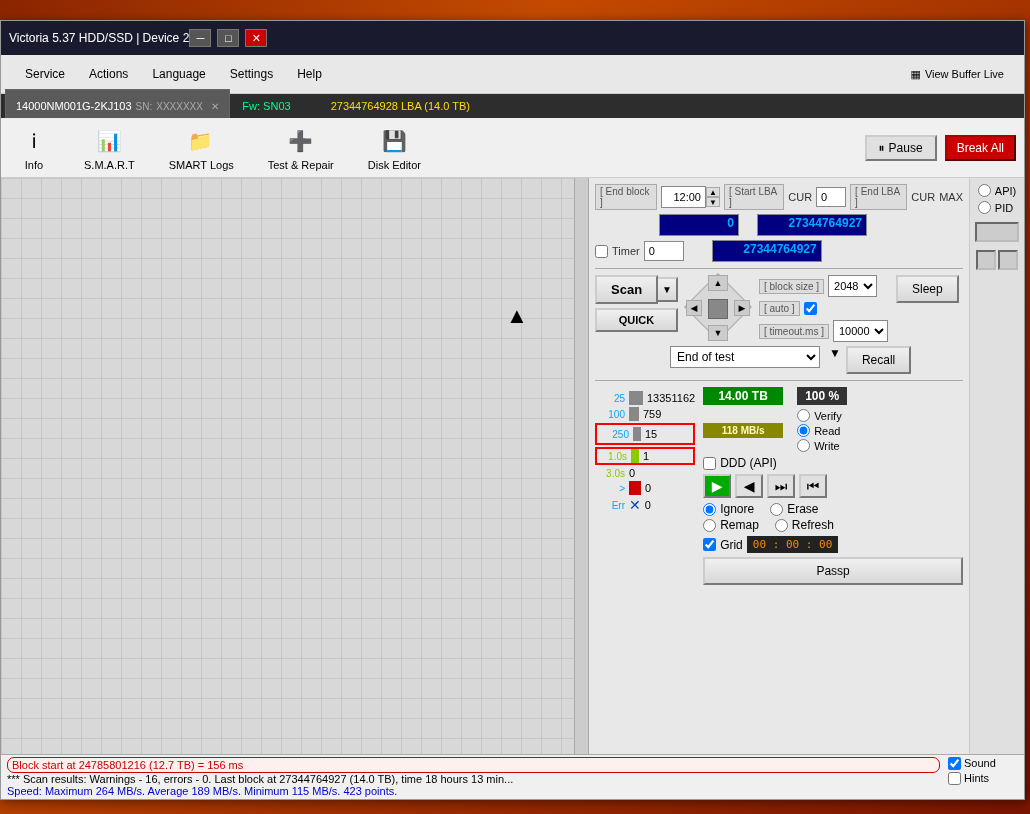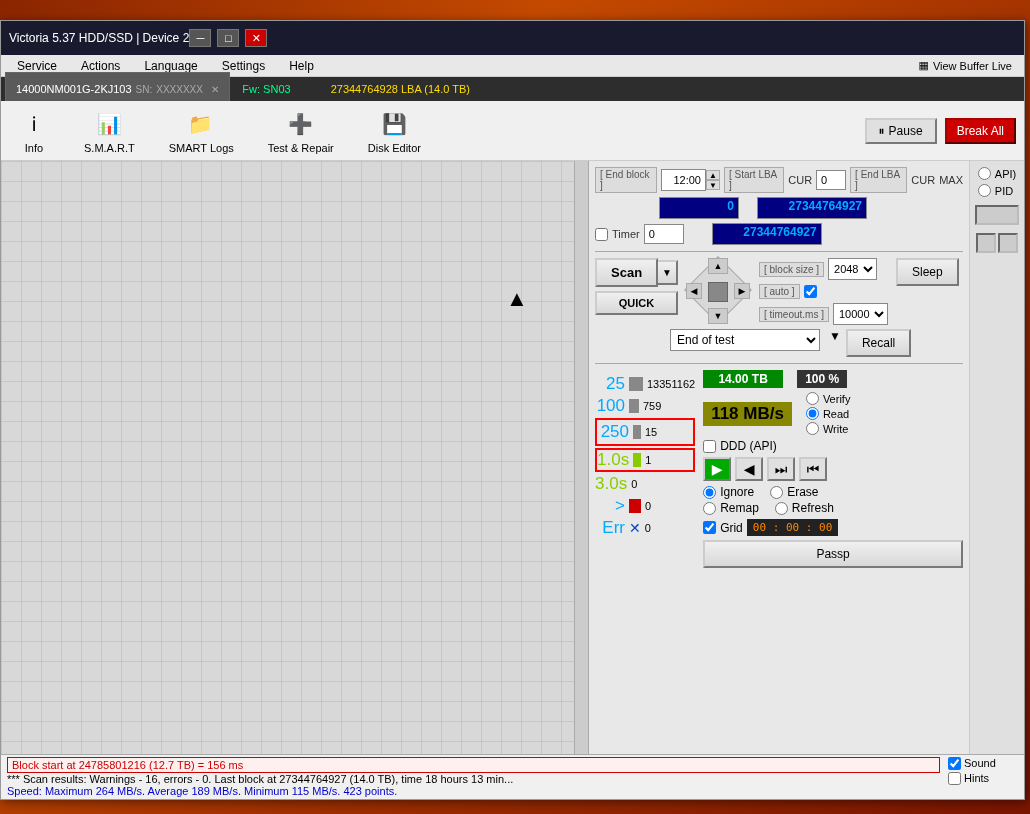--- a/index.html
+++ b/index.html
@@ -48,22 +48,22 @@
       display: flex;
       align-items: center;
       justify-content: center;
     }
     .title-btn.close-btn { background: #c00; }
     .menu-bar {
       background: #e8e8e8;
       border-bottom: 1px solid #ccc;
       display: flex;
       align-items: center;
-      height: 22px;
-      padding: 0 4px;
+      height: 39px;
+      padding: 0 12px;
       gap: 0;
     }
     .menu-item {
       padding: 3px 12px;
       cursor: pointer;
       font-size: 12px;
       color: #000;
     }
     .view-buffer {
       margin-left: auto;
@@ -269,21 +269,21 @@
       flex-direction: column;
       gap: 2px;
       margin-top: 4px;
     }
     .stat-row {
       display: flex;
       align-items: center;
       gap: 4px;
       font-size: 11px;
     }
-    .stat-num { color: #00aaff; font-size: 17px; min-width: 30px; text-align: right; }
+    .stat-num { color: #00aaff; font-size: 10px; min-width: 30px; text-align: right; }
     .stat-bar {
       display: inline-block;
       height: 14px;
       background: #888;
     }
     .stat-val { font-size: 11px; color: #000; }
     .highlighted-row {
       border: 2px solid red;
       padding: 2px;
     }
@@ -291,23 +291,23 @@
       background: #008800;
       color: white;
       padding: 2px 8px;
       font-size: 12px;
       font-weight: bold;
       min-width: 80px;
       text-align: center;
     }
     .speed-badge-yellow {
       background: #888800;
-      color: #000000;
+      color: #fef9c3;
       padding: 2px 8px;
-      font-size: 17px;
+      font-size: 10px;
       font-weight: bold;
       min-width: 80px;
       text-align: center;
     }
     .percent-display {
       background: #333;
       color: white;
       padding: 2px 8px;
       font-size: 12px;
       font-weight: bold;
@@ -373,20 +373,21 @@
       background: #f0f0f0;
       border-top: 1px solid #aaa;
       padding: 2px 6px;
       display: flex;
       flex-direction: column;
       gap: 1px;
     }
     .status-line {
       font-size: 11px;
       color: #000;
+      border-radius: 7px;
     }
     .status-line.highlight-red {
       color: #cc0000;
       border: 1px solid #cc0000;
       padding: 1px 4px;
       background: #fff0f0;
     }
     .status-line.blue { color: #0000cc; }
     .grid-time {
       background: #222;

